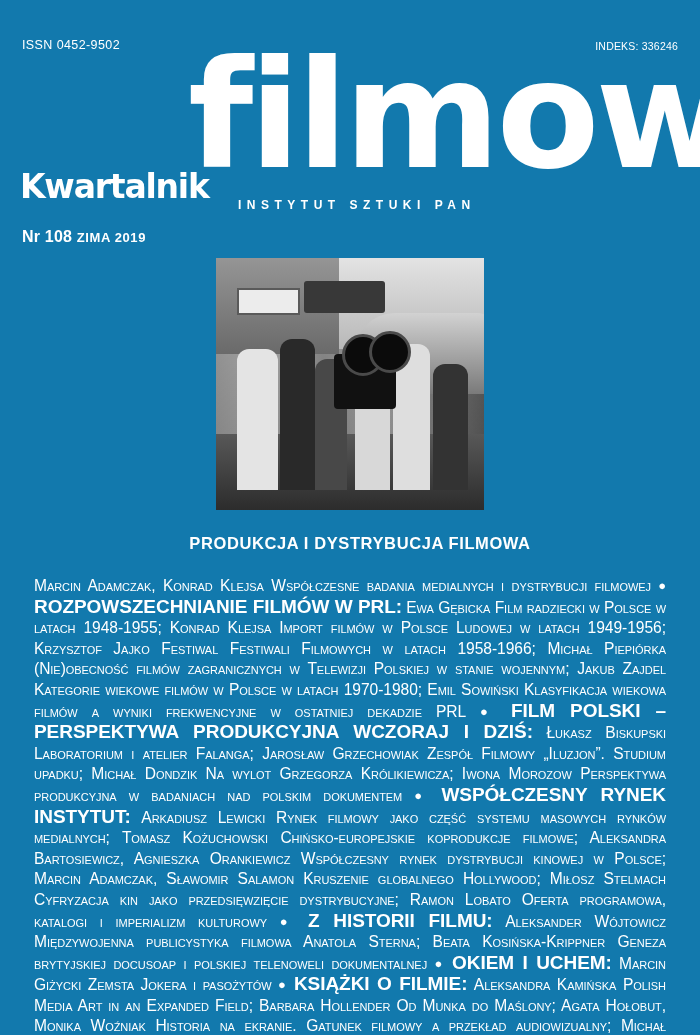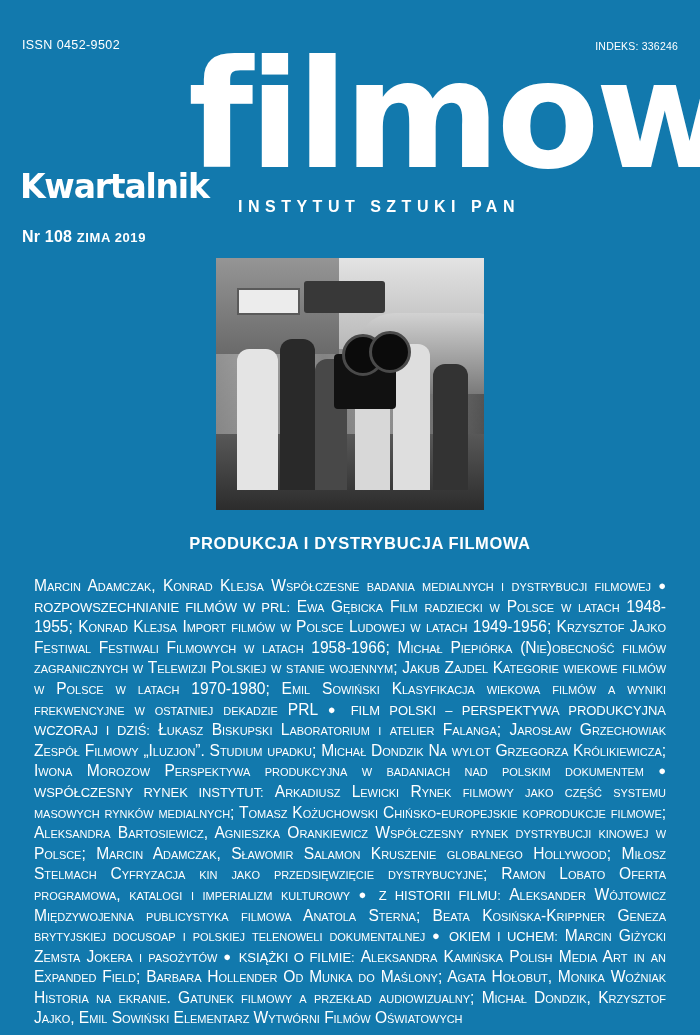--- a/index.html
+++ b/index.html
@@ -93,21 +93,21 @@
   }
   .issue-line .small {
     font-size: 13px;
     font-weight: bold;
     letter-spacing: 0.6px;
   }
   .institute {
     position: absolute;
     left: 238px;
     top: 198px;
-    font-size: 16px;
+    font-size: 12px;
     font-weight: bold;
     letter-spacing: 5.5px;
     color: #ffffff;
   }
 
   
   .photo-wrap {
     position: absolute;
     left: 216px;
     top: 258px;
@@ -194,22 +194,22 @@
     line-height: 19.6px;
     text-align: justify;
     color: #ffffff;
     letter-spacing: -0.05px;
   }
   .contents .sc {
     font-variant: small-caps;
     font-size: 15.6px;
   }
   .contents .hdr-caps {
-    font-weight: normal;
-    font-size: 13px;
+    font-weight: bold;
+    font-size: 19px;
   }
   .bullet {
     font-weight: bold;
     font-size: 13px;
     vertical-align: 1px;
   }
 </style>
 </head>
 <body>
 

